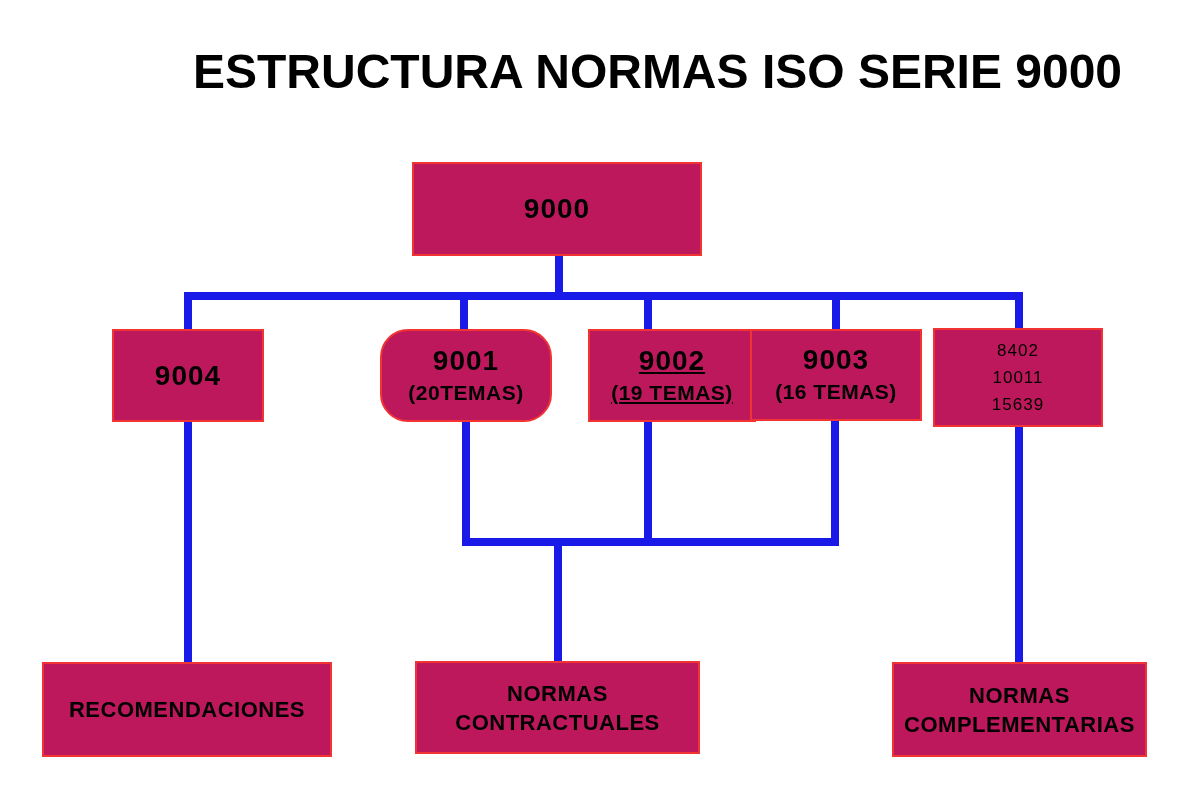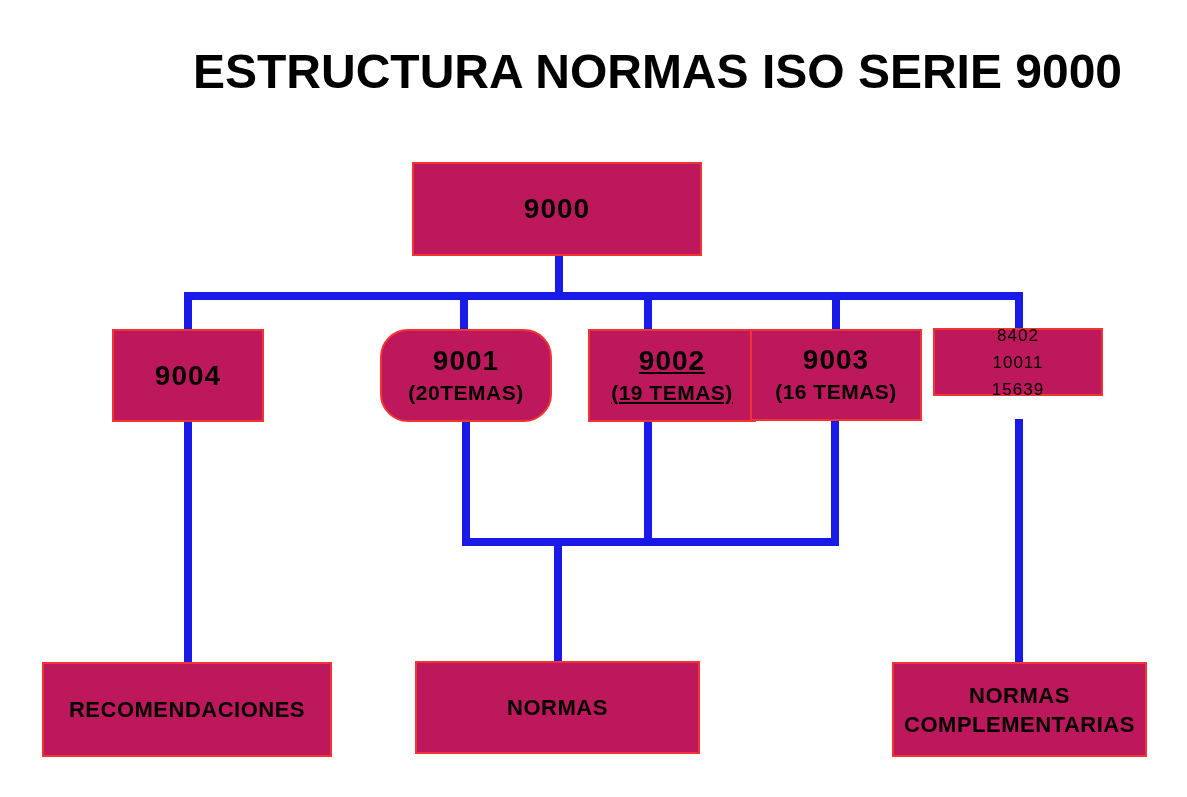--- a/index.html
+++ b/index.html
@@ -106,32 +106,33 @@
   <div class="box" style="left:588px; top:329px; width:168px; height:93px;text-decoration:underline;">
     <span class="lbl-primary">9002</span>
     <span class="lbl-sub">(19 TEMAS)</span>
   </div>
 
   <div class="box" style="left:750px; top:329px; width:172px; height:92px;">
     <span class="lbl-primary">9003</span>
     <span class="lbl-sub">(16 TEMAS)</span>
   </div>
 
-  <div class="box" style="left:933px; top:328px; width:170px; height:68px;">
+  <div class="box" style="left:933px; top:328px; width:170px; height:99px;">
     <span class="lbl-code">8402</span>
     <span class="lbl-code">10011</span>
     <span class="lbl-code">15639</span>
   </div>
 
   <div class="box" style="left:42px; top:662px; width:290px; height:95px;">
     <span class="lbl-bottom">RECOMENDACIONES</span>
   </div>
 
   <div class="box" style="left:415px; top:661px; width:285px; height:93px;">
     <span class="lbl-bottom">NORMAS</span>
+    <span class="lbl-bottom">CONTRACTUALES</span>
   </div>
 
   <div class="box" style="left:892px; top:662px; width:255px; height:95px;">
     <span class="lbl-bottom">NORMAS</span>
     <span class="lbl-bottom">COMPLEMENTARIAS</span>
   </div>
 
 </div>
 
 </body></html>

